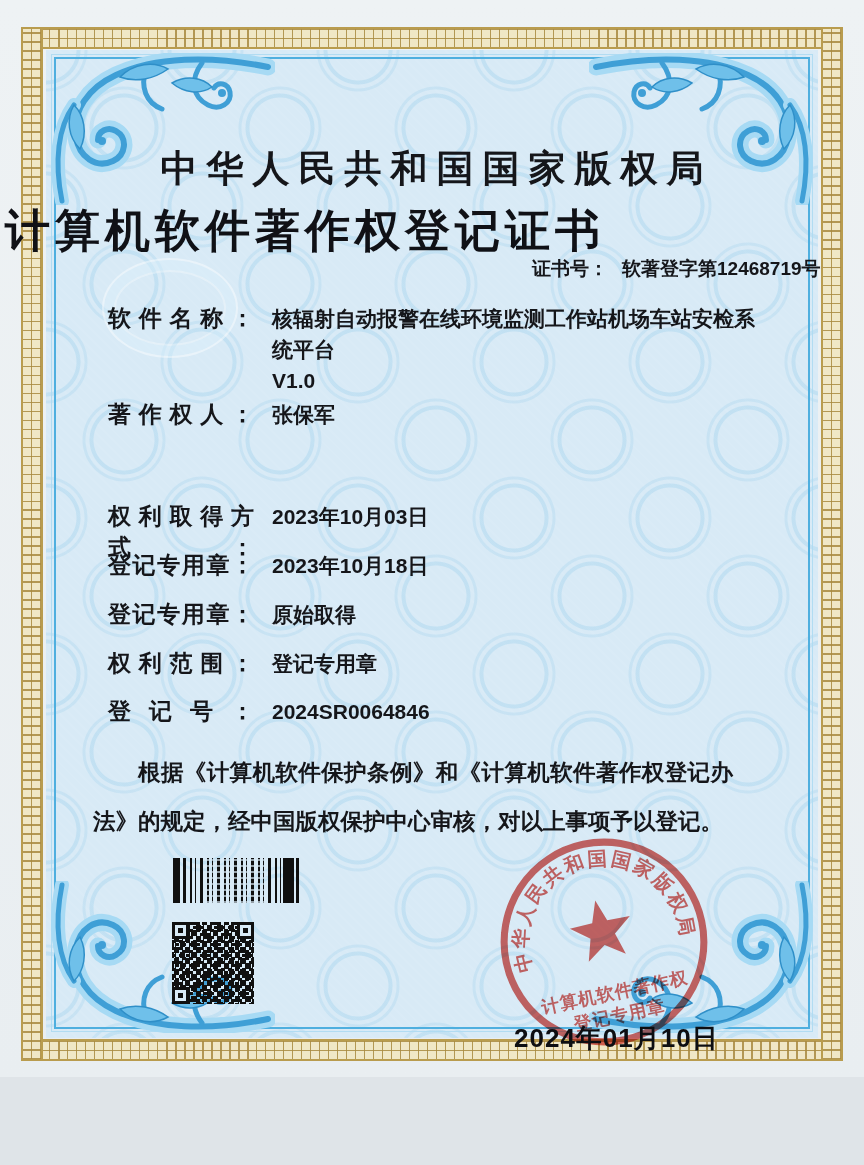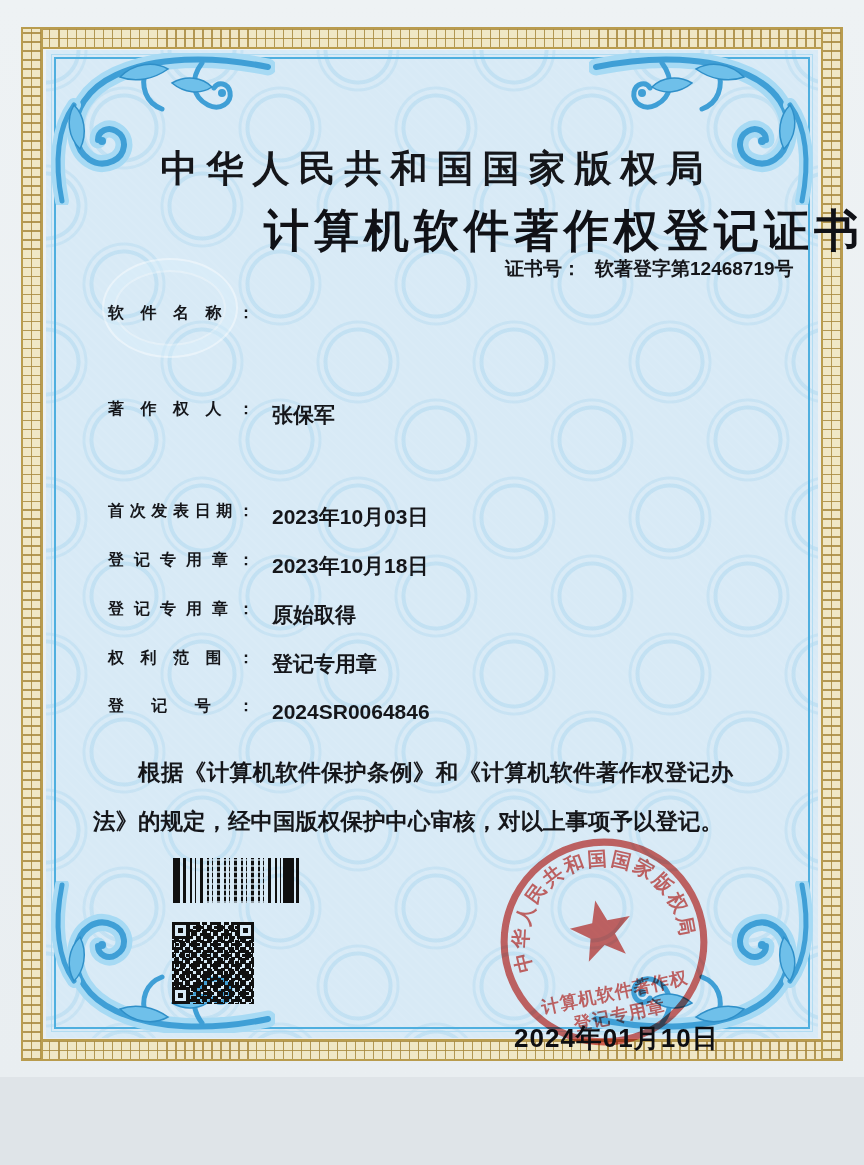--- a/index.html
+++ b/index.html
@@ -59,32 +59,32 @@
     opacity:.8;
   }
   
   .authority{
     position:absolute;top:144px;left:0;width:100%;
     text-align:center;font-size:37px;font-weight:700;color:#15161a;
     letter-spacing:9px;text-indent:9px;
   }
   .cert-title{
     position:absolute;top:201px;left:0;width:100%;
-    text-align:right;font-size:45px;font-weight:700;color:#101116;
+    text-align:left;font-size:45px;font-weight:700;color:#101116;
     letter-spacing:5px;text-indent:5px;
   }
   .certno-line{
-    position:absolute;top:256px;left:505px;
+    position:absolute;top:256px;left:532px;
     font-size:19px;font-weight:700;color:#15161a;
   }
   .certno-line .gap{display:inline-block;width:14px;}
   .row{position:absolute;left:108px;font-weight:700;color:#15161a;}
   .field-label{
     position:absolute;left:0;top:0;width:146px;
-    font-size:16px;text-align:justify;text-align-last:justify;
+    font-size:23px;text-align:justify;text-align-last:justify;
   }
   .field-value{
     position:absolute;left:164px;top:0;width:492px;
     font-size:21px;line-height:31px;
   }
   .statement{
     position:absolute;left:93px;top:748px;width:640px;
     font-size:22.5px;font-weight:700;color:#15161a;
     line-height:49px;text-indent:2em;text-align:justify;
   }
@@ -221,30 +221,32 @@
 
   <div class="authority">中华人民共和国国家版权局</div>
   <div class="cert-title">计算机软件著作权登记证书</div>
   <div class="certno-line">
     <span>证书号：</span><span class="gap"></span><span>软著登字第12468719号</span>
   </div>
 
   <div class="row" style="top:303px;">
     <span class="field-label">软件名称：</span>
     <div class="field-value">
+      <div>核辐射自动报警在线环境监测工作站机场车站安检系统平台</div>
+      <div>V1.0</div>
     </div>
   </div>
 
   <div class="row" style="top:399px;">
     <span class="field-label">著作权人：</span>
     <span class="field-value">张保军</span>
   </div>
 
   <div class="row" style="top:501px;">
-    <span class="field-label">首次发表日期：</span>
+    <span class="field-label">权利取得方式：</span>
     <span class="field-value">2023年10月03日</span>
   </div>
 
   <div class="row" style="top:550px;">
     <span class="field-label">登记专用章：</span>
     <span class="field-value">2023年10月18日</span>
   </div>
 
   <div class="row" style="top:599px;">
     <span class="field-label">登记专用章：</span>

